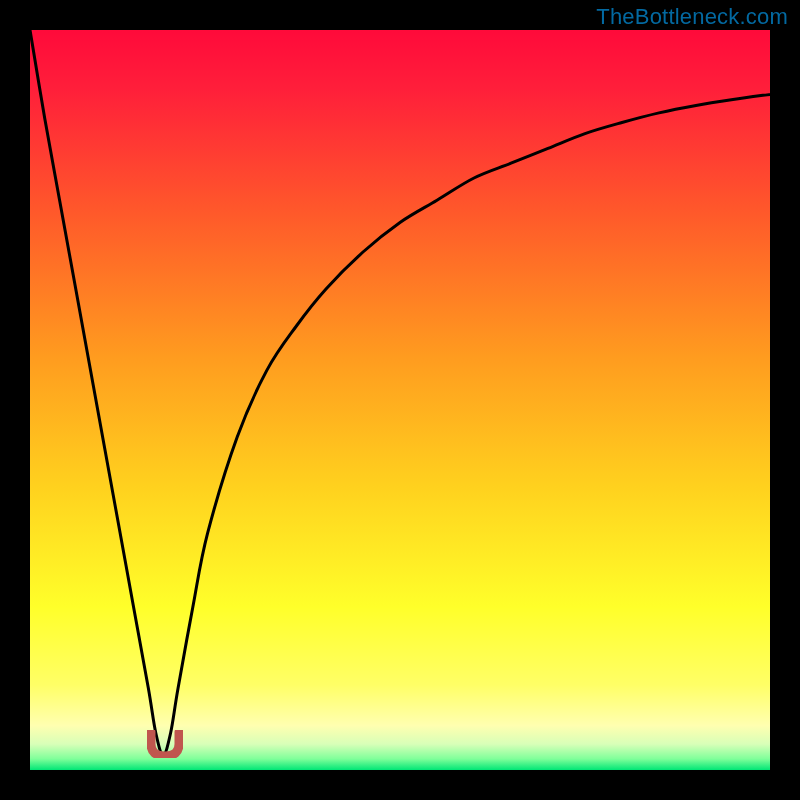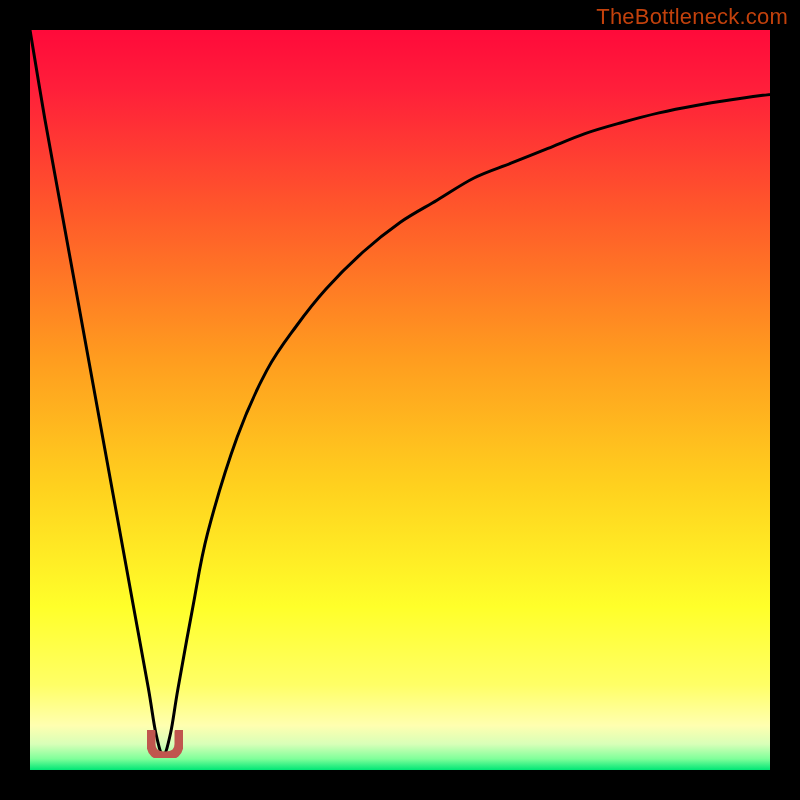--- a/index.html
+++ b/index.html
@@ -30,21 +30,21 @@
     position: absolute;
     left: 0;
     top: 0;
     width: 100%;
     height: 100%;
   }
   .attribution {
     position: absolute;
     top: 4px;
     right: 12px;
-    color: #c2410c;
+    color: #0369a1;
     font-size: 22px;
     letter-spacing: 0.2px;
   }
   .cup {
     position: absolute;
   }
 </style>
 </head>
 <body>
 

